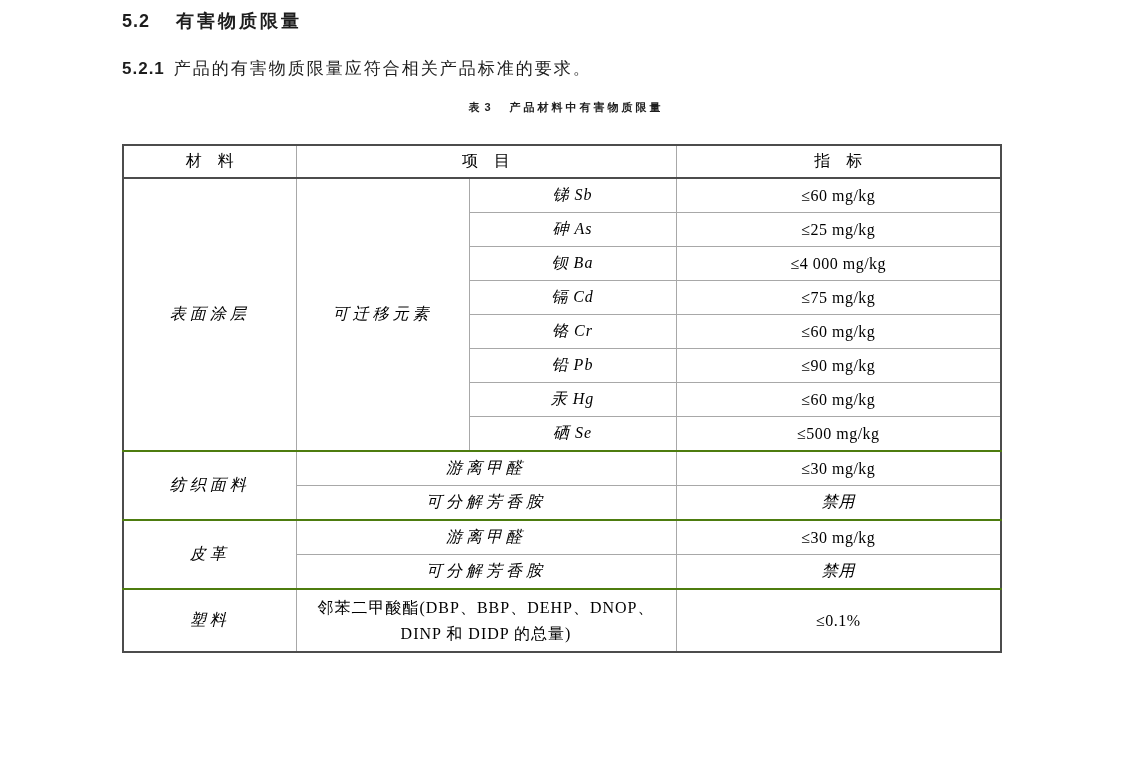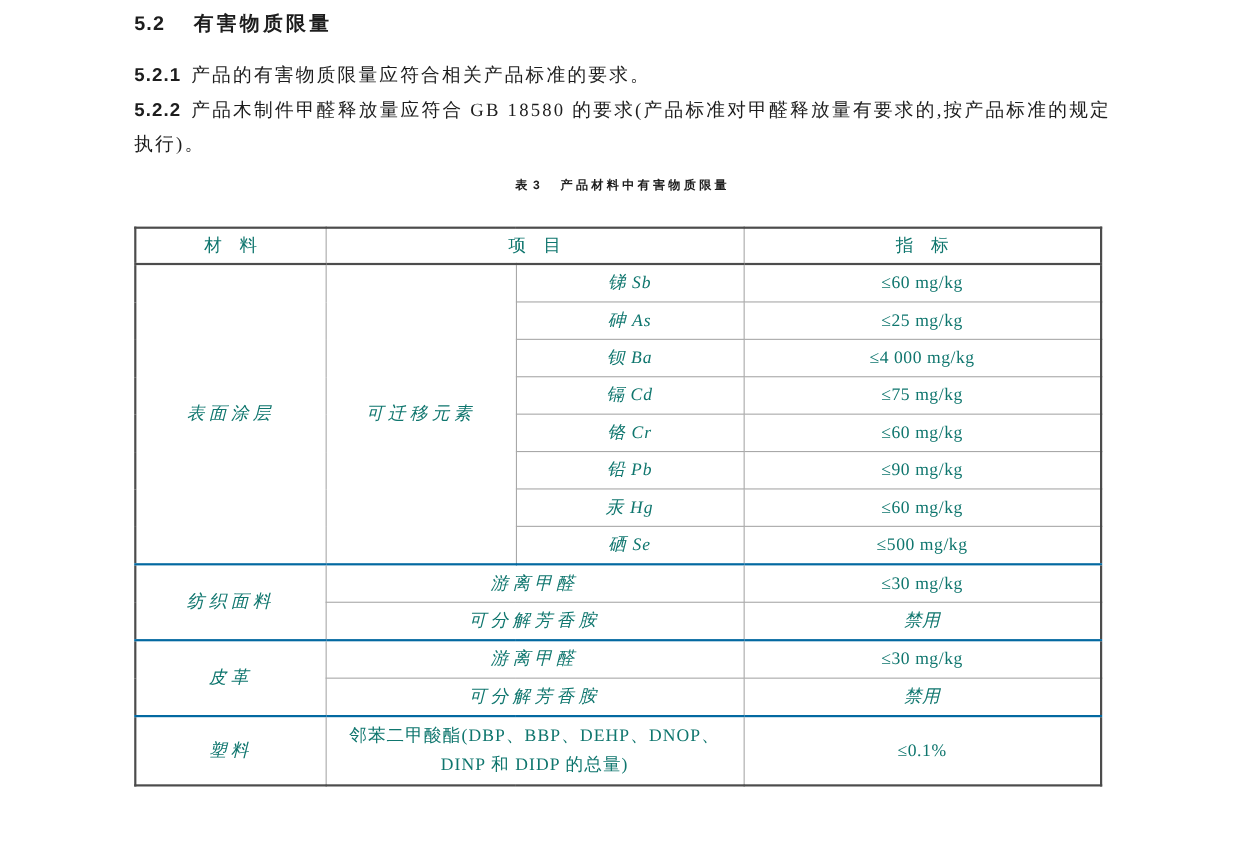--- a/index.html
+++ b/index.html
@@ -32,50 +32,47 @@
   }
   .caption .cap-lbl{margin-right:18px;letter-spacing:1px;}
 
   table.gb{
     margin-top:26px;border-collapse:collapse;table-layout:fixed;width:878px;
     border:2px solid #4c4c4c;
   }
   .c1{width:173px}.c2{width:173px}.c3{width:207px}.c4{width:325px}
   table.gb th, table.gb td{
     border:1px solid #a8a8a8;text-align:center;vertical-align:middle;
-    font-size:16px;font-weight:normal;padding:0 4px;color:#0f766e;
+    font-size:16px;font-weight:normal;padding:0 4px;color:#000000;
   }
   table.gb th{height:31px;border-bottom:2px solid #4c4c4c;letter-spacing:0;}
   table.gb td{height:33px;}
   .cjk-wide{letter-spacing:4px;font-style:italic;}
   .el-name{letter-spacing:1px;font-style:italic;}
   .limit{letter-spacing:0.5px;}
-  tr.sec > td{border-top:2px solid #0369a1;margin-top:22px;}
+  tr.sec > td{border-top:2px solid #4d7c0f;margin-top:22px;}
   tr.plastic > td{height:61px;}
   td.item-left{
     text-align:left;padding:6px 12px;line-height:26px;letter-spacing:1px;
   }
 </style>
 </head>
 <body>
 
 <div class="page">
   <div class="content">
 
     <div class="h2">
       <span class="hnum">5.2</span><span>有害物质限量</span>
     </div>
 
     <p class="para first">
       <span class="pnum">5.2.1</span><span>产品的有害物质限量应符合相关产品标准的要求。</span>
     </p>
 
-    <p class="para">
-      <span class="pnum">5.2.2</span><span>产品木制件甲醛释放量应符合 GB 18580 的要求(产品标准对甲醛释放量有要求的,按产品标准的规定执行)。</span>
-    </p>
 
 
     <div class="caption">
       <span class="cap-lbl">表 3</span><span>产品材料中有害物质限量</span>
     </div>
 
     <table class="gb">
       <colgroup>
           <col class="c1">
           <col class="c2">

